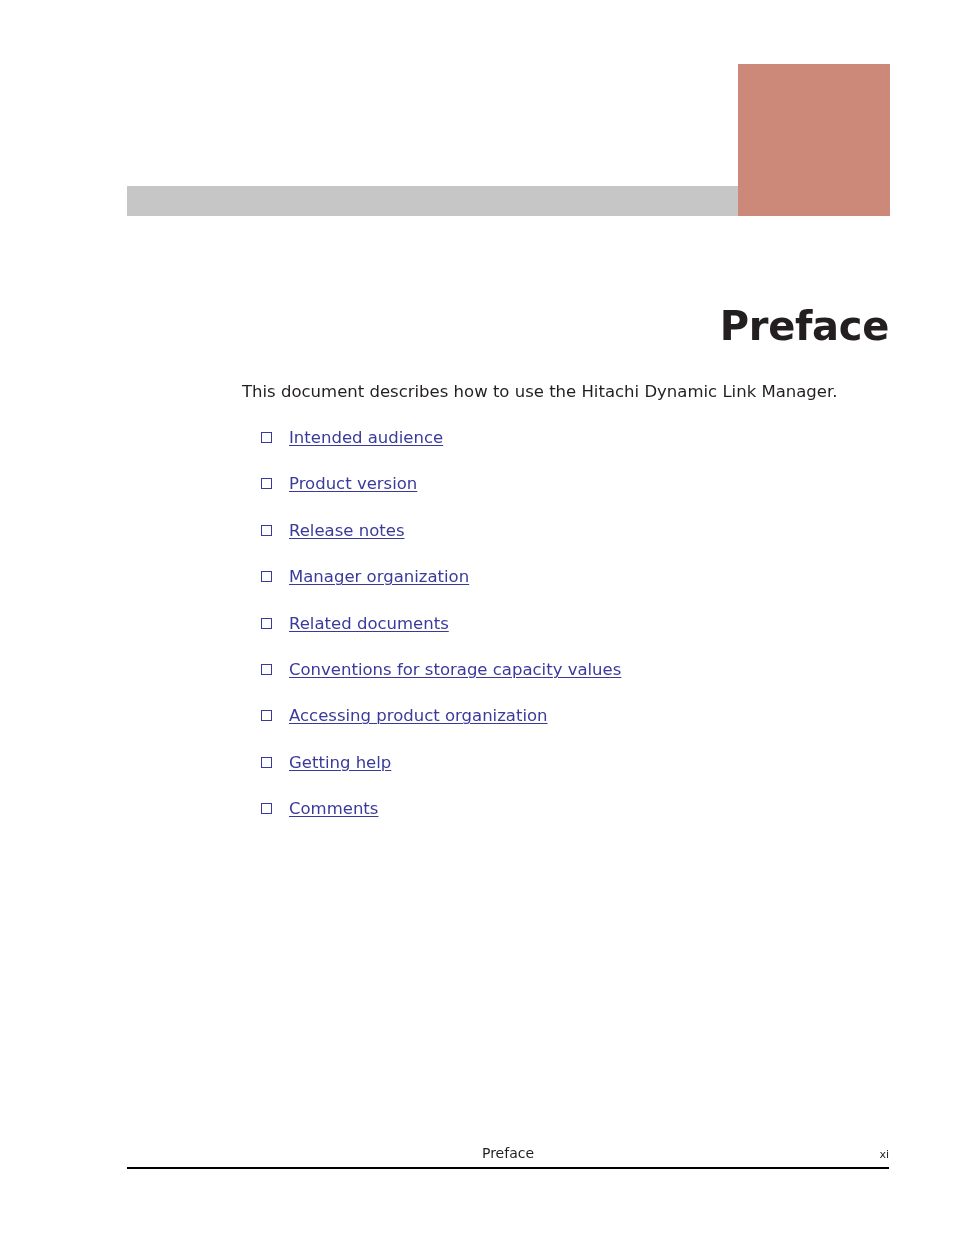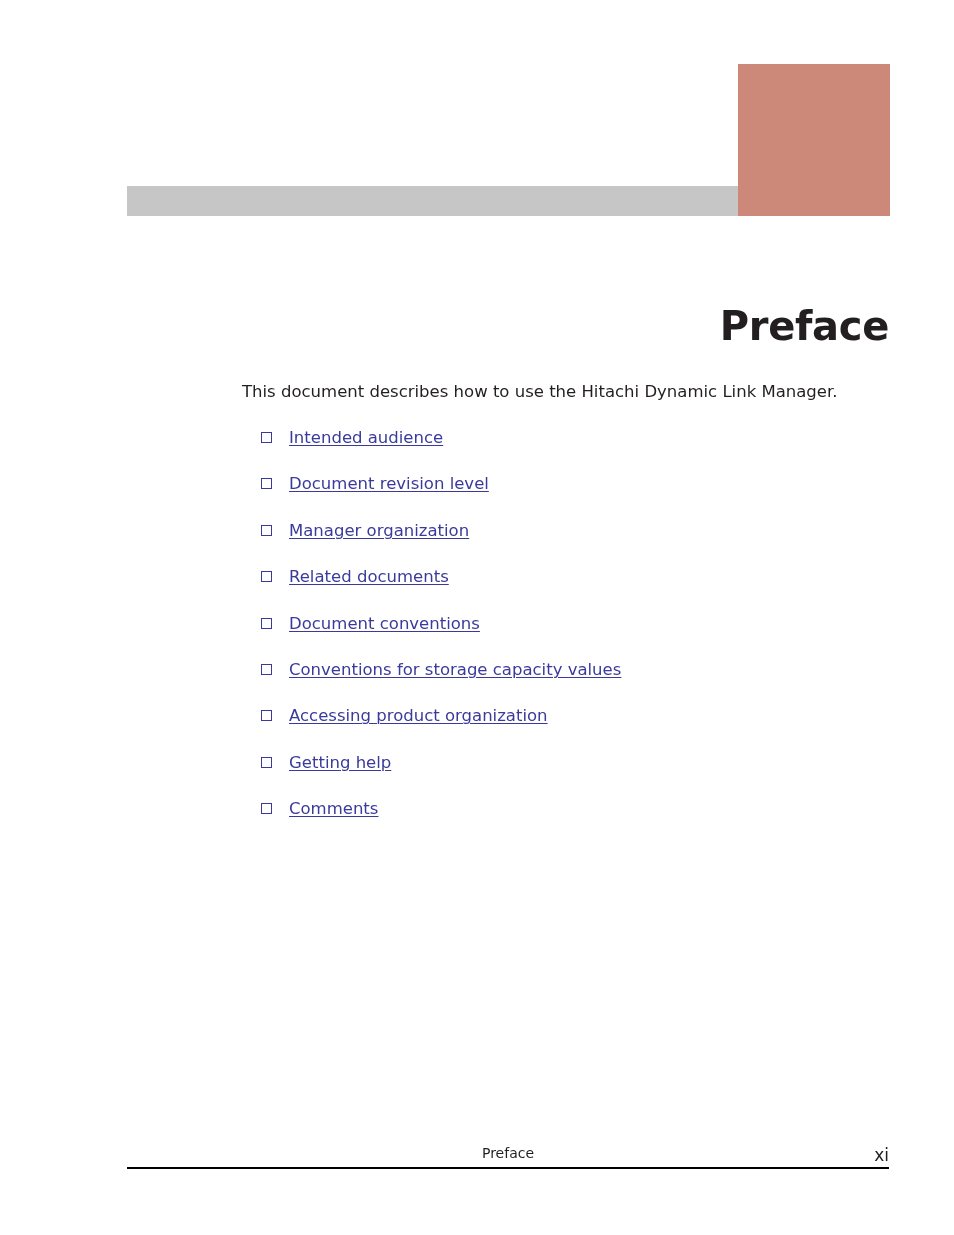--- a/index.html
+++ b/index.html
@@ -122,21 +122,21 @@
     width: 762px;
     text-align: center;
     font-size: 14px;
     color: #231f20;
     line-height: 20px;
   }
   .footer-page-number {
     position: absolute;
     right: 0;
     top: 1px;
-    font-size: 17px;
+    font-size: 11px;
     color: #231f20;
     line-height: 22px;
   }
   .footer-rule {
     position: absolute;
     left: 0;
     top: 24px;
     width: 762px;
     height: 1.6px;
     background: #000000;
@@ -169,33 +169,33 @@
 
   <p class="intro-paragraph">This document describes how to use the Hitachi Dynamic Link Manager.</p>
 
   <ul class="link-list">
     <li class="link-list-item">
       <span class="bullet-square"></span>
       <a class="toc-link">Intended audience</a>
     </li>
     <li class="link-list-item">
       <span class="bullet-square"></span>
-      <a class="toc-link">Document revision level</a>
+      <a class="toc-link">Product version</a>
+    </li>
+    <li class="link-list-item">
+      <span class="bullet-square"></span>
+      <a class="toc-link">Release notes</a>
     </li>
     <li class="link-list-item">
       <span class="bullet-square"></span>
       <a class="toc-link">Manager organization</a>
     </li>
     <li class="link-list-item">
       <span class="bullet-square"></span>
       <a class="toc-link">Related documents</a>
-    </li>
-    <li class="link-list-item">
-      <span class="bullet-square"></span>
-      <a class="toc-link">Document conventions</a>
     </li>
     <li class="link-list-item">
       <span class="bullet-square"></span>
       <a class="toc-link">Conventions for storage capacity values</a>
     </li>
     <li class="link-list-item">
       <span class="bullet-square"></span>
       <a class="toc-link">Accessing product organization</a>
     </li>
     <li class="link-list-item">

